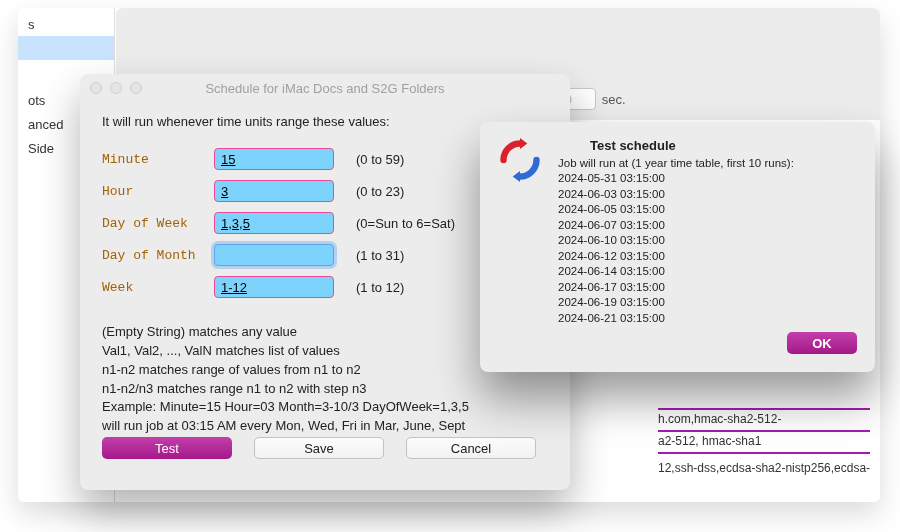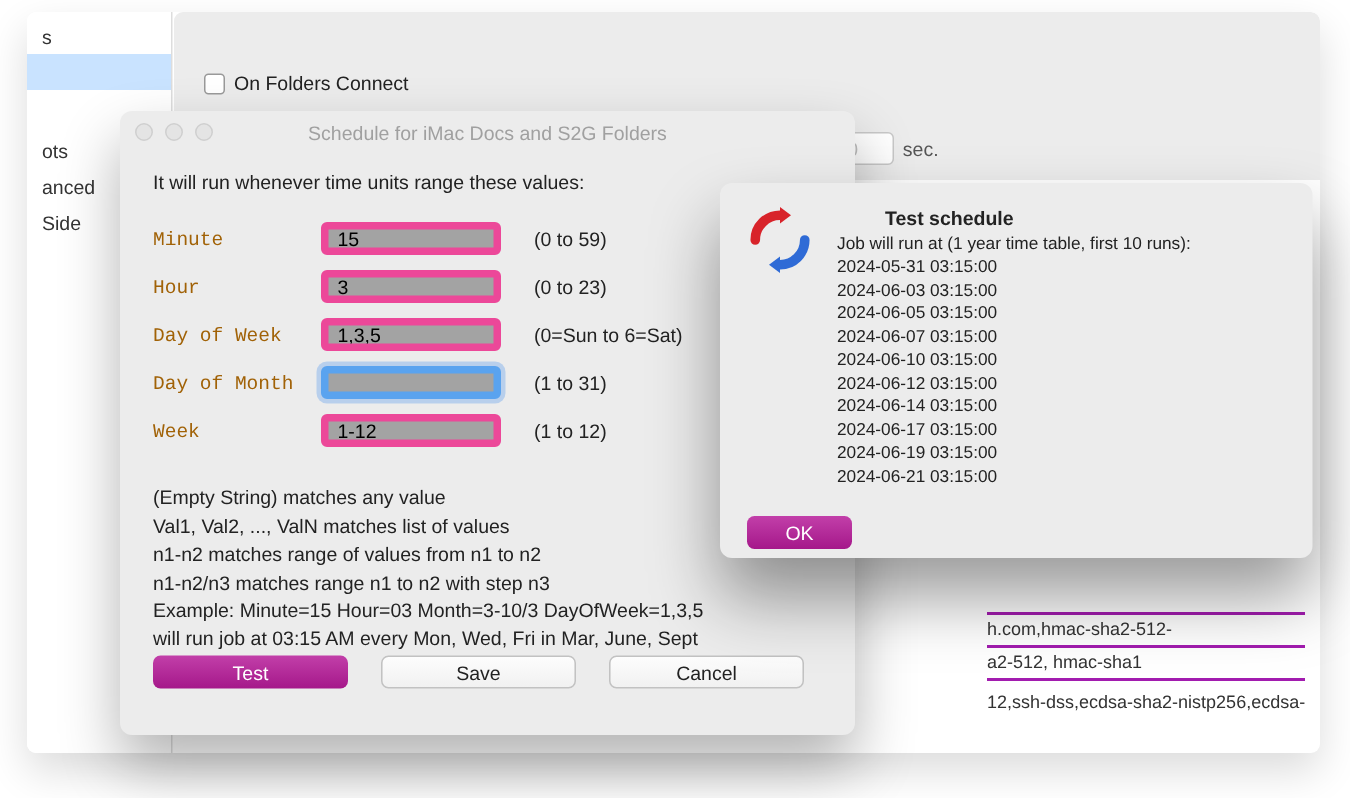--- a/index.html
+++ b/index.html
@@ -92,22 +92,22 @@
   }
   .dlg-body { padding:6px 22px 14px 22px; }
   .intro { margin:6px 0 14px 0; color:#222; }
   .form { width:100%; }
   .form-row {
     display:flex; align-items:center; height:32px;
   }
   .form-row .lbl { width:112px; color:#a16207;font-family:Liberation Mono, monospace; }
   .form-row .inp {
     width:120px; height:22px;
-    border:5px solid #ec4899; border-radius:4px; background:#a3a3a3;
-    padding:0 6px; font-size:13px; outline:none;
+    border:1px solid #ec4899; border-radius:4px; background:#7dd3fc;
+    padding:0 6px; font-size:13px; outline:none;text-decoration:underline;
   }
   .form-row .inp.focus {
     border-color:#5aa3ef;
     box-shadow:0 0 0 3px rgba(89,154,238,0.35);
   }
   .form-row .hint { margin-left:22px; color:#222; }
   .help {
     margin-top:20px; color:#222; line-height:1.45;
   }
   .dlg-buttons {
@@ -142,21 +142,21 @@
   .alert-icon {
     width:44px;height:44px; flex:0 0 44px;
     position:relative;
   }
   .alert-text { flex:1; }
   .alert-title { font-weight:700; font-size:13px; margin-bottom:4px;margin-left:32px; }
   .alert-sub { font-size:11.5px; color:#222; margin-bottom:2px; }
   .alert-list { font-size:11.5px; color:#222; }
   .alert-list div { line-height:1.35; }
   .alert-buttons {
-    display:flex; justify-content:flex-start; margin-top:18px;
+    display:flex; justify-content:flex-end; margin-top:6px;font-weight:bold;
   }
   .alert-ok {
     min-width:70px; height:22px; border-radius:5px;
     border:none; color:#fff;
     background:linear-gradient(#c23fa9,#a5188a);
     display:flex; align-items:center; justify-content:center;
     font-size:13px; cursor:default;
   }
   .sync-icon svg { width:44px; height:44px; }
 </style>
@@ -178,24 +178,20 @@
         <span>ots</span>
       </div>
     <div class="sidebar-row">
         <span>anced</span>
       </div>
     <div class="sidebar-row">
         <span>Side</span>
       </div>
   </div>
 
-  <div class="bg-check">
-    <div class="box"></div>
-    <span>On Folders Connect</span>
-  </div>
 
   <div class="bg-delay">
     <span>elay</span>
     <div class="num">
         <span>0</span>
       </div>
     <span>sec.</span>
   </div>
 
   <div class="bg-keyhints">

